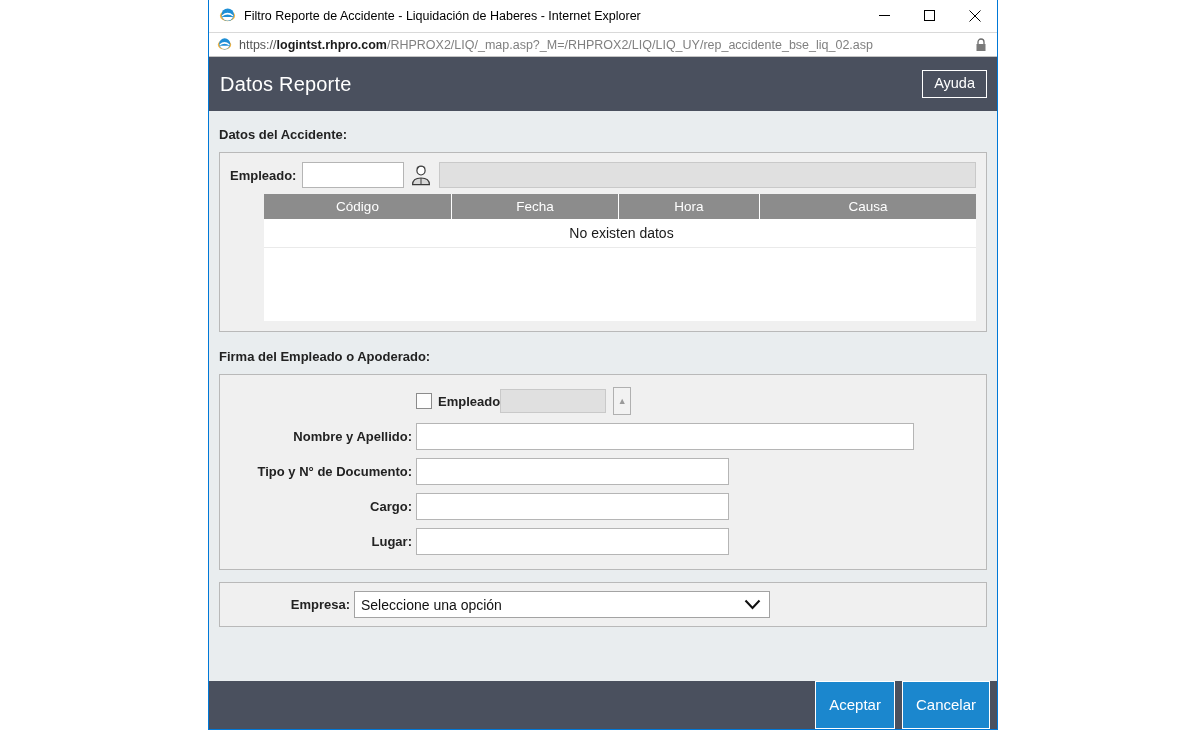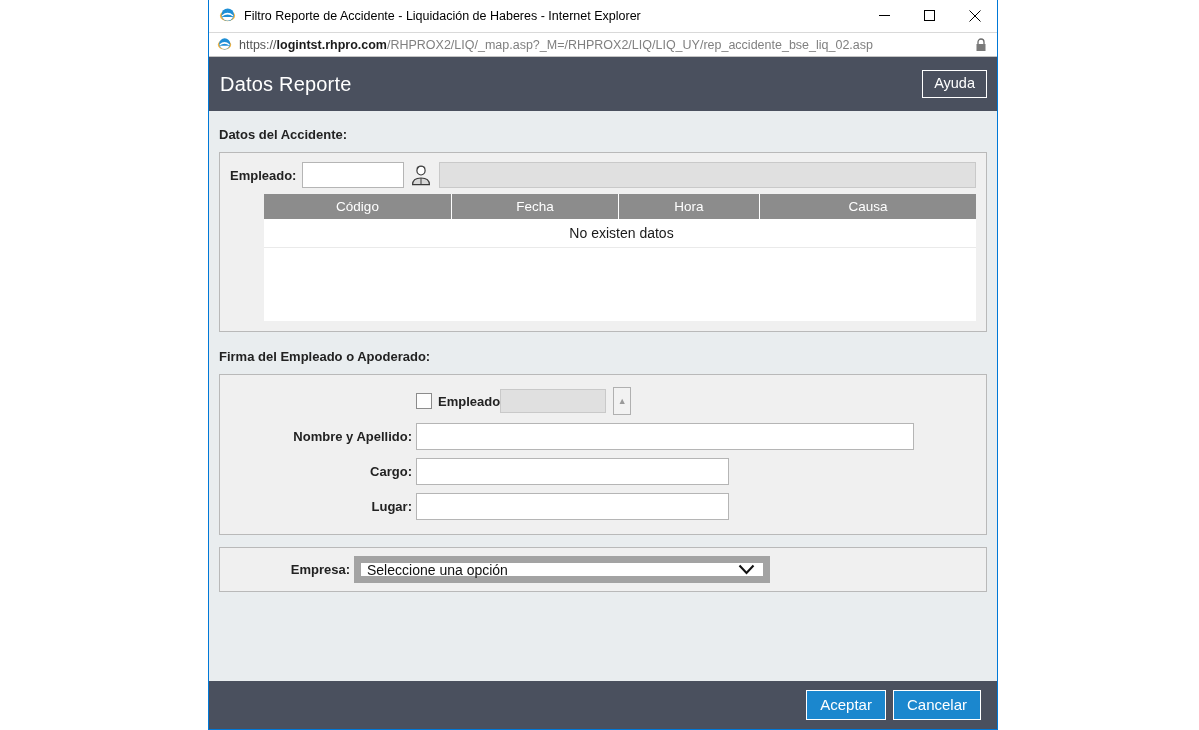--- a/index.html
+++ b/index.html
@@ -308,44 +308,43 @@
     font-weight: bold;
     color: #222;
     width: 124px;
     text-align: right;
     padding-right: 4px;
     box-sizing: border-box;
   }
   .select-box {
     width: 416px;
     height: 27px;
-    border: 7px solid #a3a3a3;
+    border: 1px solid #a3a3a3;
     background: #ffffff;
     box-sizing: border-box;
     display: flex;
     align-items: center;
     padding: 0 4px 0 6px;
     font-size: 14px;
     color: #111;
     cursor: pointer;
   }
   .select-box .caret {
     margin-left: auto;
     margin-right: 4px;
   }
 
   
   .app-footer {
     height: 48px;
     min-height: 48px;
     background: #4a505e;
     display: flex;
-    align-items: center;
     justify-content: flex-end;
-    padding-right: 16px;
+    padding-right: 7px;
     box-sizing: border-box;
     gap: 7px;
   }
   .btn-primary {
     background: #1b87ce;
     border: 1px solid #ffffff;
     color: #ffffff;
     font-size: 15px;
     font-family: "Liberation Sans", sans-serif;
     padding: 6px 13px 7px 13px;
@@ -464,20 +463,24 @@
             <button class="mini-btn">
                 <span>▲</span>
               </button>
           </div>
 
           <div class="f-row">
             <span class="f-label">Nombre y Apellido:</span>
             <input class="txt-in in-nombre" type="text" value="" style="">
           </div>
 
+          <div class="f-row">
+            <span class="f-label">Tipo y N° de Documento:</span>
+            <input class="txt-in in-mid" type="text" value="" style="">
+          </div>
 
           <div class="f-row">
             <span class="f-label">Cargo:</span>
             <input class="txt-in in-mid" type="text" value="" style="">
           </div>
 
           <div class="f-row">
             <span class="f-label">Lugar:</span>
             <input class="txt-in in-mid" type="text" value="" style="">
           </div>

